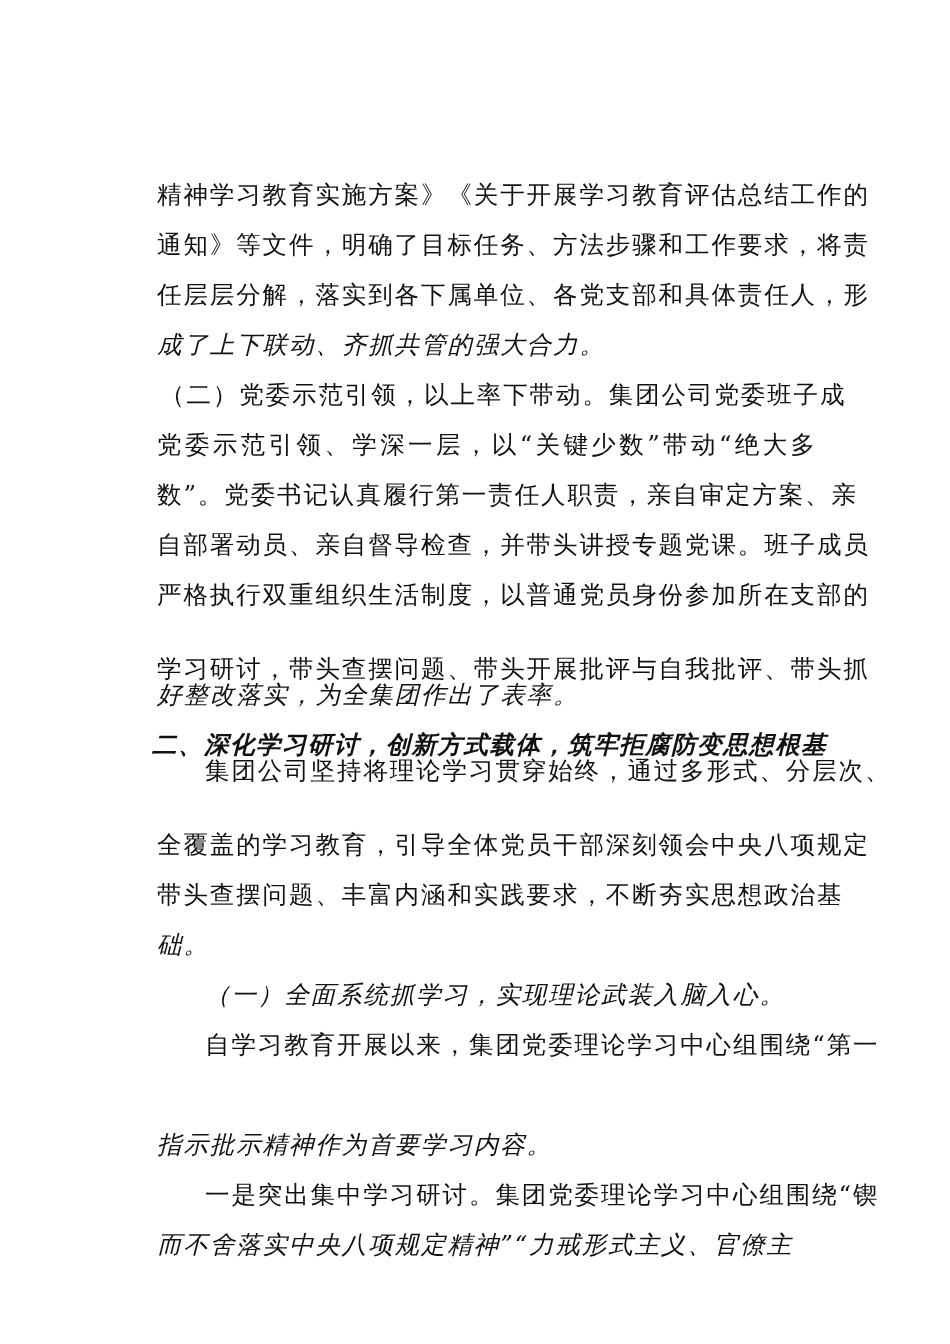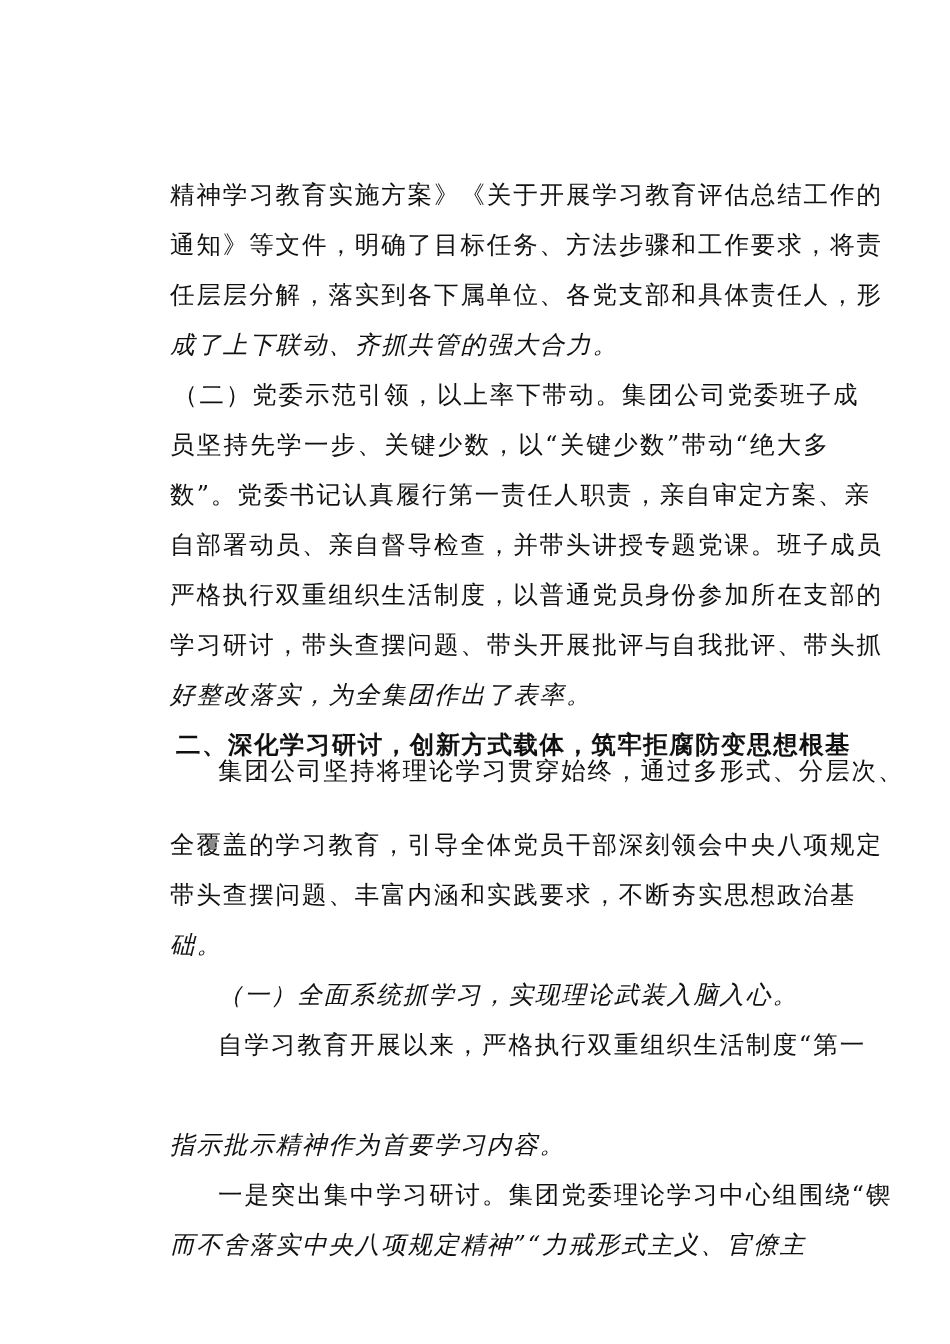--- a/index.html
+++ b/index.html
@@ -1,49 +1,49 @@
 <!DOCTYPE html>
 <html><head>
 <meta charset="utf-8">
 <style>
   html, body { margin: 0; padding: 0; background: #ffffff; }
   body { width: 950px; height: 1344px; position: relative; overflow: hidden;
          font-family: "DejaVu Serif", "Liberation Serif", serif; color: #111; }
   .page { position: absolute; left: 0; top: 0; width: 950px; height: 1344px; background: #fff; }
   .line { position: absolute; left: 157px; width: 660px; font-size: 24.5px; line-height: 32px;
-          white-space: nowrap; letter-spacing: 1.9px; text-align: justify; text-align-last: justify; margin-left: 13px; }
+          white-space: nowrap; letter-spacing: 1.9px; text-align: justify; text-align-last: justify; }
   .line.last { text-align-last: left; font-style: italic; }
   .line.indent { left: 205px; width: 612px; }
-  .line.heading { font-family: "DejaVu Sans", "Liberation Sans", sans-serif; font-weight: bold; letter-spacing: 0.4px; left: 163px; width: 674px; }
+  .line.heading { font-family: "DejaVu Sans", "Liberation Sans", sans-serif; font-weight: bold; letter-spacing: 0.4px; left: 152px; width: 674px; font-style: italic; }
   .line.sub { left: 160px; }
 </style>
 </head>
 <body>
 
 <div class="page">
   <div class="line" style="top:179px">精神学习教育实施方案》《关于开展学习教育评估总结工作的</div>
   <div class="line" style="top:229px">通知》等文件，明确了目标任务、方法步骤和工作要求，将责</div>
   <div class="line" style="top:279px">任层层分解，落实到各下属单位、各党支部和具体责任人，形</div>
   <div class="line last" style="top:329px">成了上下联动、齐抓共管的强大合力。</div>
 
   <div class="line sub indent" style="top:379px">（二）党委示范引领，以上率下带动。集团公司党委班子成</div>
-  <div class="line" style="top:429px">员坚持先学一步、关键少数，以“关键少数”带动“绝大多</div>
+  <div class="line" style="top:429px">党委示范引领、学深一层，以“关键少数”带动“绝大多</div>
   <div class="line" style="top:479px">数”。党委书记认真履行第一责任人职责，亲自审定方案、亲</div>
   <div class="line" style="top:529px">自部署动员、亲自督导检查，并带头讲授专题党课。班子成员</div>
   <div class="line" style="top:579px">严格执行双重组织生活制度，以普通党员身份参加所在支部的</div>
-  <div class="line" style="top:629px">学习研讨，带头查摆问题、带头开展批评与自我批评、带头抓</div>
+  <div class="line" style="top:653px">学习研讨，带头查摆问题、带头开展批评与自我批评、带头抓</div>
   <div class="line last" style="top:679px">好整改落实，为全集团作出了表率。</div>
 
   <div class="line heading" style="top:729px">二、深化学习研讨，创新方式载体，筑牢拒腐防变思想根基</div>
 
   <div class="line indent" style="top:755px">集团公司坚持将理论学习贯穿始终，通过多形式、分层次、</div>
   <div class="line" style="top:829px">全覆盖的学习教育，引导全体党员干部深刻领会中央八项规定</div>
   <div class="line" style="top:879px">带头查摆问题、丰富内涵和实践要求，不断夯实思想政治基</div>
   <div class="line last" style="top:929px">础。</div>
 
   <div class="line indent last" style="top:979px">（一）全面系统抓学习，实现理论武装入脑入心。</div>
 
-  <div class="line indent" style="top:1029px">自学习教育开展以来，严格执行双重组织生活制度“第一</div>
+  <div class="line indent" style="top:1029px">自学习教育开展以来，集团党委理论学习中心组围绕“第一</div>
   <div class="line last" style="top:1129px">指示批示精神作为首要学习内容。</div>
 
   <div class="line indent" style="top:1179px">一是突出集中学习研讨。集团党委理论学习中心组围绕“锲</div>
   <div class="line last" style="top:1229px">而不舍落实中央八项规定精神”“力戒形式主义、官僚主</div>
 </div>
 
 </body></html>

